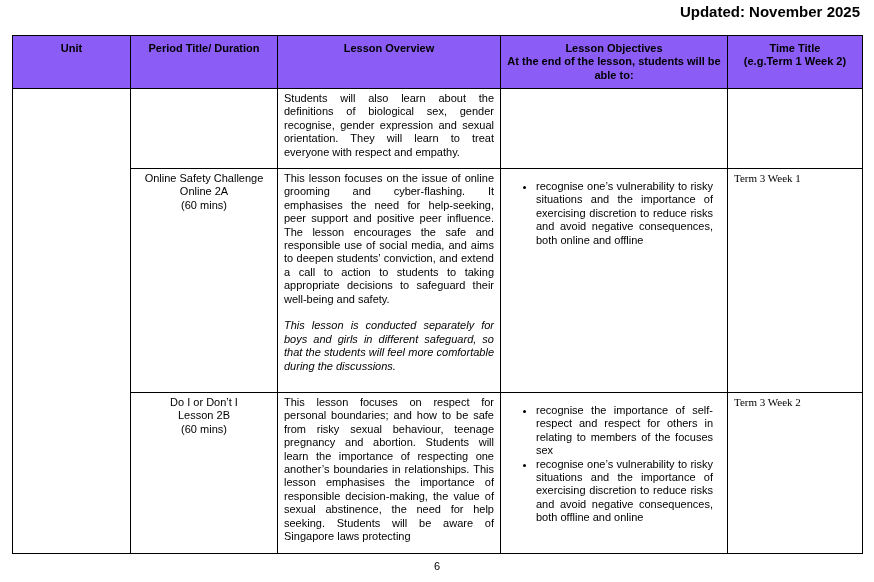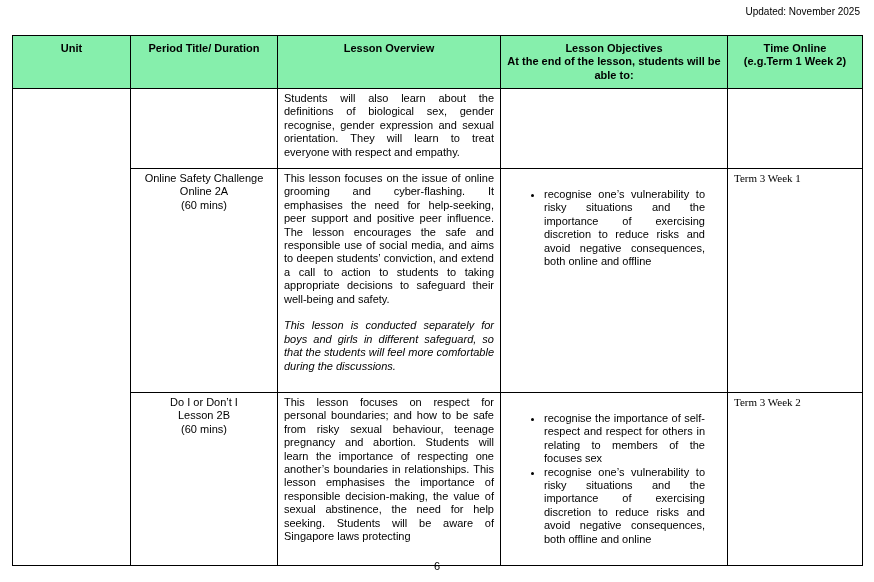--- a/index.html
+++ b/index.html
@@ -12,41 +12,41 @@
     color: #000000;
     font-family: "Liberation Sans", sans-serif;
     font-size: 11px;
     line-height: 13.4px;
     overflow: hidden;
   }
   .updated {
     position: absolute;
     top: 5px;
     right: 14px;
-    font-weight: normal;
-    font-size: 10px;
+    font-weight: bold;
+    font-size: 15px;
   }
   table.lesson-table {
     position: absolute;
     left: 12px;
     top: 35px;
     width: 850px;
     border-collapse: collapse;
     table-layout: fixed;
   }
   .lesson-table td, .lesson-table th {
     border: 1px solid #000000;
     vertical-align: top;
     padding: 3px 6px;
     font-size: 11px;
     line-height: 13.4px;
     overflow: hidden;
   }
   .lesson-table thead th {
-    background: #86efac;
+    background: #8b5cf6;
     text-align: center;
     font-weight: bold;
     height: 53px;
     padding-top: 6px;
   }
   .hdr-sub { font-weight: bold; }
   .col-unit  { width: 118px; }
   .col-title { width: 147px; }
   .col-ovw   { width: 223px; }
   .col-obj   { width: 227px; }
@@ -57,21 +57,21 @@
   .row-3 td { height: 161px; }
 
   td.cell-title { text-align: center; margin-top: 35px; }
   td.cell-ovw p {
     margin: 0;
     text-align: justify;
   }
   td.cell-ovw p.spacer { height: 13.4px; }
   td.cell-ovw p.italic-note { font-style: italic; }
   td.cell-obj ul {
-    margin: 16px;
+    margin: 8px;
     padding-left: 21px;
     list-style: disc outside;
   }
   td.cell-obj li {
     text-align: justify;
     margin: 0;
   }
   td.cell-time { text-align: left; font-family: Liberation Serif, serif; }
 
   .page-number {
@@ -105,21 +105,21 @@
         <div>Period Title/ Duration</div>
       </th>
       <th>
         <div>Lesson Overview</div>
       </th>
       <th>
         <div>Lesson Objectives</div>
         <div class="hdr-sub">At the end of the lesson, students will be able to:</div>
       </th>
       <th>
-        <div>Time Online</div>
+        <div>Time Title</div>
         <div>(e.g.Term 1 Week 2)</div>
       </th>
     </tr>
   </thead>
   <tbody>
     <tr class="row-1">
       <td rowspan="3"></td>
       <td class="cell-title"></td>
       <td class="cell-ovw">
         <p>Students will also learn about the definitions of biological sex, gender recognise, gender expression and sexual orientation. They will learn to treat everyone with respect and empathy.</p>

